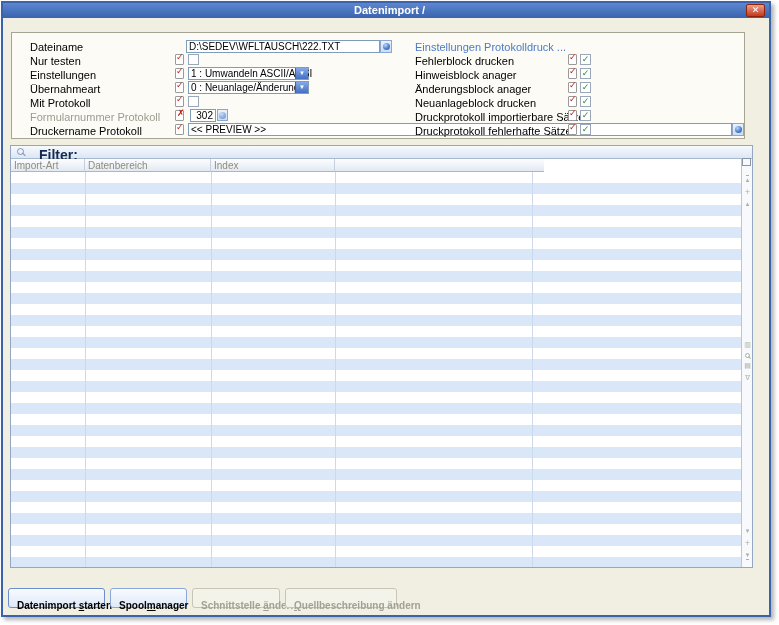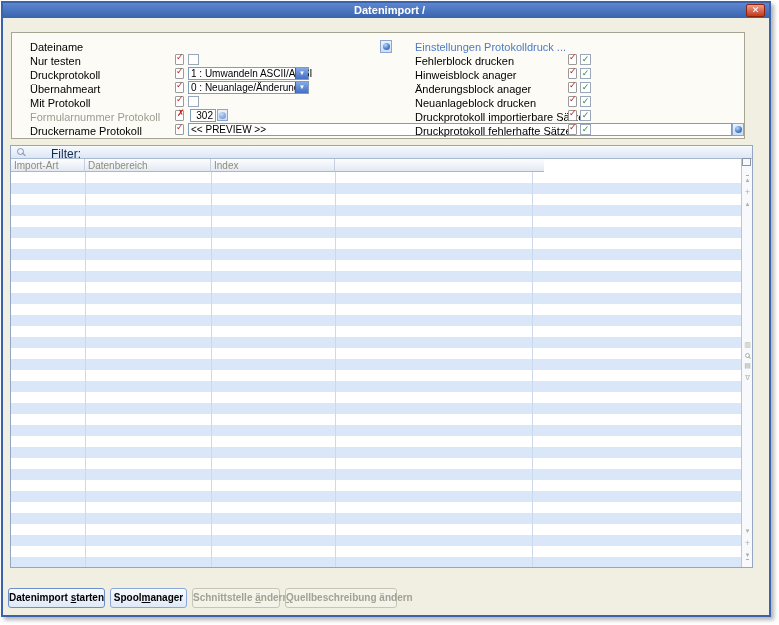--- a/index.html
+++ b/index.html
@@ -21,70 +21,73 @@
   .tinput{position:absolute;height:13px;background:#fff;border:1px solid #7f9db9;font-size:10px;line-height:11px;padding:0 2px;white-space:nowrap;overflow:hidden;color:#000;}
   .mc{position:absolute;width:12px;height:13px;background:linear-gradient(#eaf1fb,#cddcf3);border:1px solid #8ba6cf;display:flex;align-items:center;justify-content:center;}
   .mc .gem{width:7px;height:7px;border-radius:50%;background:radial-gradient(circle at 35% 30%,#bcd6f2,#4b7fd0 55%,#2a5aa8);}
   .mc.small{width:11px;height:12px;}
   .combo{position:absolute;height:13px;background:#fff;border:1px solid #7f9db9;}
   .combo .cval{position:absolute;left:2px;top:0;font-size:10px;line-height:11px;white-space:nowrap;}
   .combo .dd{position:absolute;right:0;top:0;width:13px;height:11px;background:linear-gradient(#85a9e6,#4470c4);border-left:1px solid #3a62a8;color:#fff;font-size:6px;line-height:11px;text-align:center;}
   
   .tblock{position:absolute;left:7px;top:142px;width:743px;height:423px;border:1px solid #93a7c4;background:#fff;}
   .filterbar{position:absolute;left:0;top:0;width:741px;height:13px;background:linear-gradient(#f7fafd,#dce6f4);border-bottom:1px solid #a9b9cf;}
-  .filterbar .ftext{position:absolute;left:40px;top:1px;font-size:12px;font-weight:normal;color:#16294f;}
+  .filterbar .ftext{position:absolute;left:28px;top:1px;font-size:14px;font-weight:bold;color:#16294f;}
   .mag{position:absolute;left:6px;top:2px;width:7px;height:7px;border:1px solid #7e93b4;border-radius:50%;}
   .mag::after{content:"";position:absolute;width:4px;height:1px;background:#7e93b4;transform:rotate(45deg);right:-3px;bottom:-1px;}
   .ghead{position:absolute;left:0;top:13px;width:730px;height:13px;display:flex;}
   .hcell{height:13px;background:linear-gradient(#fdfdfe,#e2e9f3);border-right:1px solid #c5cfdd;border-bottom:1px solid #aab7c9;font-size:10px;color:#8f8c7a;padding:1px 0 0 3px;white-space:nowrap;overflow:hidden;}
   .gbody{position:absolute;left:0;top:26px;width:730px;height:395px;background:repeating-linear-gradient(to bottom,#ffffff 0px,#ffffff 11px,#d9e7f9 11px,#d9e7f9 22px);}
   .vsep{position:absolute;top:26px;height:395px;width:1px;background:#ccd9ea;}
   .strip{position:absolute;right:0;top:13px;width:11px;height:408px;background:#f7f9fc;border-left:1px solid #b9c6d6;}
   .chooser{position:absolute;left:2px;top:1px;width:7px;height:6px;border:1px solid #8a96a8;background:#eef2f8;}
   .chooser::before{content:"";position:absolute;left:-3px;top:-3px;width:7px;height:6px;border:1px solid #8a96a8;background:#f7f9fc;}
   .sg{position:absolute;left:0;width:11px;display:flex;flex-direction:column;align-items:center;gap:4px;}
   .sico{font-size:7px;line-height:8px;color:#a9b39d;font-family:"DejaVu Sans",sans-serif;}
   .sico.lined-top{border-top:1px solid #a9b39d;}
   .sico.lined-bot{border-bottom:1px solid #a9b39d;}
   .smag{width:5px;height:5px;border:1px solid #a9b39d;border-radius:50%;position:relative;}
   .smag::after{content:"";position:absolute;width:3px;height:1px;background:#a9b39d;transform:rotate(45deg);right:-2px;bottom:-1px;}
   
   .btnrow{position:absolute;left:5px;top:585px;height:20px;}
-  .btn{position:absolute;top:0;height:20px;border:1px solid #89a7dc;border-radius:3px;background:linear-gradient(#f8fbff,#dfe9f8);font-size:10px;font-weight:bold;color:#000;text-align:center;line-height:18px;white-space:nowrap;font-family:"Liberation Sans","DejaVu Sans",sans-serif;padding:0;}
+  .btn{position:absolute;top:0;height:20px;border:1px solid #89a7dc;border-radius:3px;background:linear-gradient(#f8fbff,#dfe9f8);font-size:10px;font-weight:bold;color:#000;text-align:center;line-height:18px;white-space:nowrap;font-family:"Liberation Sans","DejaVu Sans",sans-serif;padding:8px;}
   .btn.primary{border-color:#6b8ed0;}
   .btn.disabled{border-color:#c6c5b8;background:#f4f3ea;color:#a3a193;}
   .btn u{text-decoration:underline;}
 </style>
 </head>
 <body>
 
 <div class="stage">
   <div class="window">
 
     <div class="titlebar">
       <span class="title">Datenimport /</span>
     </div>
     <div class="closebtn">
       <span>✕</span>
     </div>
 
     <div class="panel">
 
       <span class="flabel" style="left:18px;top:8px">Dateiname</span>
+      <div class="tinput" style="left:174px;top:7px;width:194px">
+        <span>D:\SEDEV\WFLTAUSCH\222.TXT</span>
+      </div>
       <div class="mc" style="left:368px;top:7px">
         <span class="gem"></span>
       </div>
 
       <span class="flabel" style="left:18px;top:22px">Nur testen</span>
       <span class="eicon" style="left:163px;top:21px">
           <span class="mark">✓</span>
         </span>
       <span class="cb" style="left:176px;top:21px"></span>
 
-      <span class="flabel" style="left:18px;top:36px">Druckprotokoll</span>
+      <span class="flabel" style="left:18px;top:36px">Einstellungen</span>
       <span class="eicon" style="left:163px;top:35px">
           <span class="mark">✓</span>
         </span>
       <div class="combo" style="left:176px;top:34px;width:121px">
         <span class="cval">1 : Umwandeln ASCII/ANSI</span>
         <span class="dd">▼</span>
       </div>
 
       <span class="flabel" style="left:18px;top:50px">Übernahmeart</span>
       <span class="eicon" style="left:163px;top:49px">

